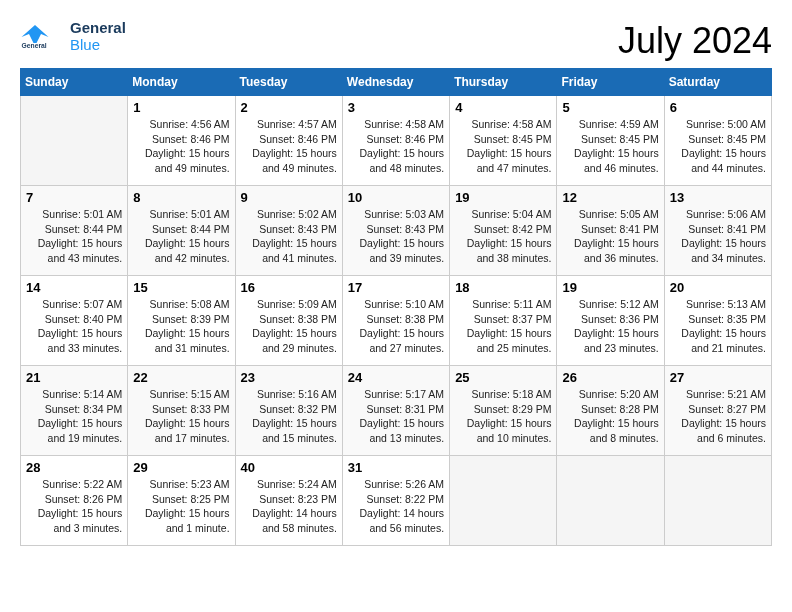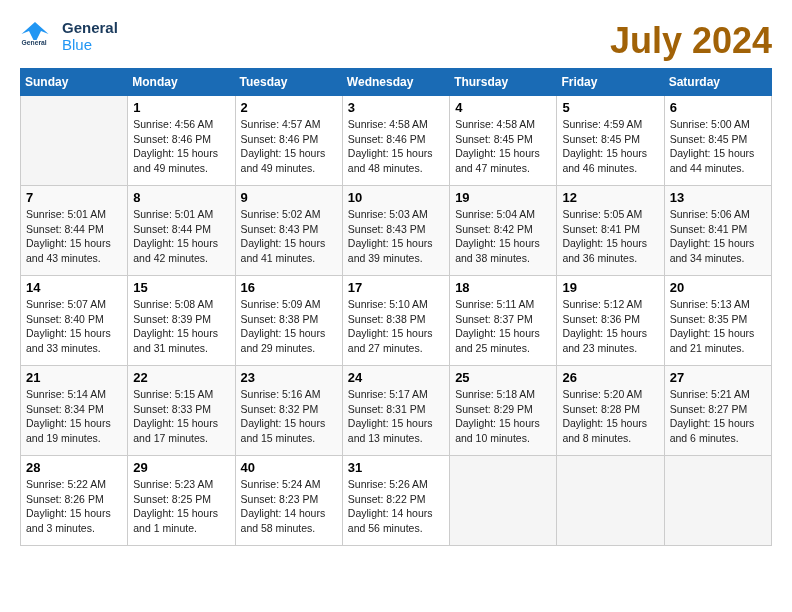--- a/index.html
+++ b/index.html
@@ -11,33 +11,34 @@
       padding: 20px;
     }
     .header-area {
       display: flex;
       justify-content: space-between;
       align-items: flex-start;
       margin-bottom: 6px;
     }
     .logo {
       display: flex;
-      gap: 12px;
+      align-items: center;
+      gap: 20px;
     }
     .logo-bird {
       width: 30px;
       height: 28px;
     }
     .title-area {
       text-align: right;
     }
     .calendar-title {
       font-size: 36px;
-      color: #a16207;
-      font-weight: 700;
+      color: #000000;
+      font-weight: 400;
     }
     .subtitle {
       font-size: 14px;
       color: #333;
     }
     table {
       width: 100%;
       border-collapse: collapse;
       font-size: 11px;
     }
@@ -63,20 +64,21 @@
     .day-number {
       font-weight: bold;
       font-size: 13px;
       margin-bottom: 2px;
       display: block;
     }
     .day-info {
       font-size: 10.5px;
       color: #222;
       line-height: 1.4;
+      text-align: right;
     }
     td.empty {
       background: #f5f5f5;
     }
   </style>
 </head>
 <body>
 
 <div class="header-area">
   <div class="logo">

